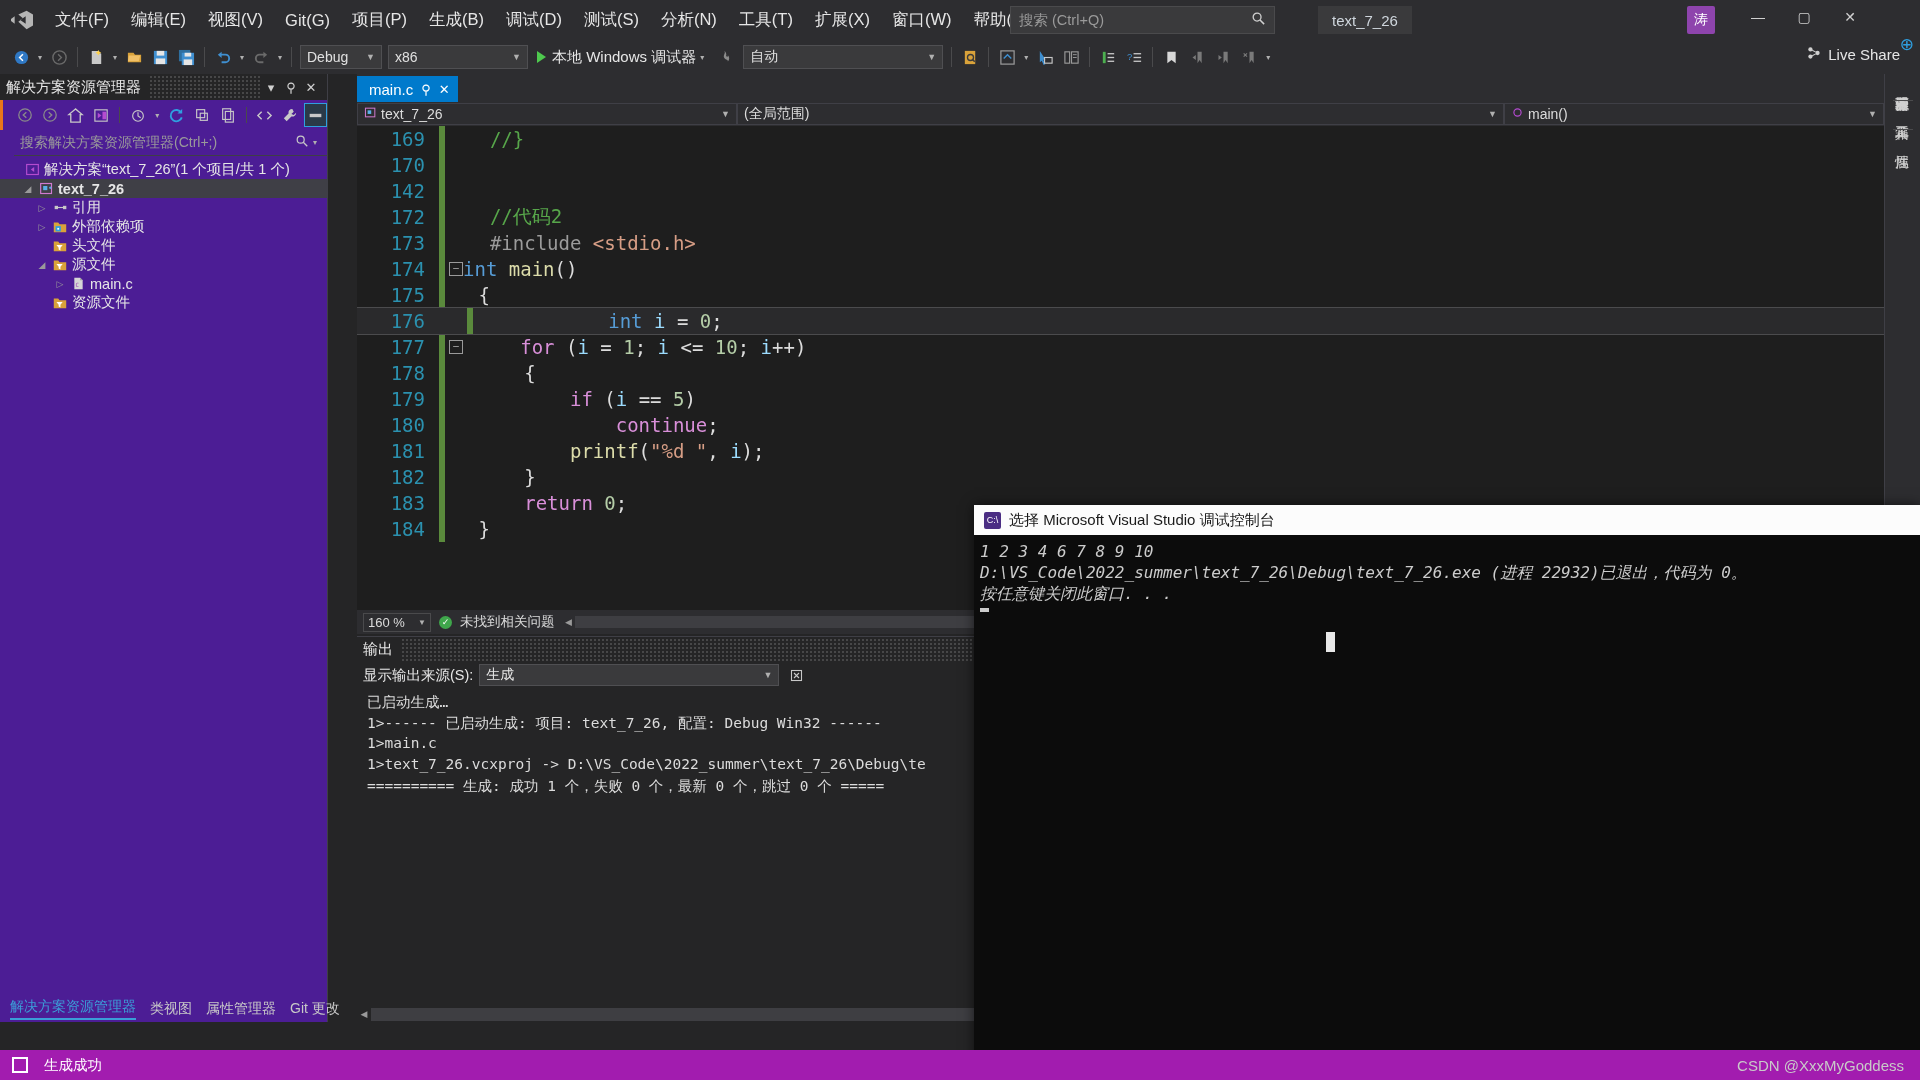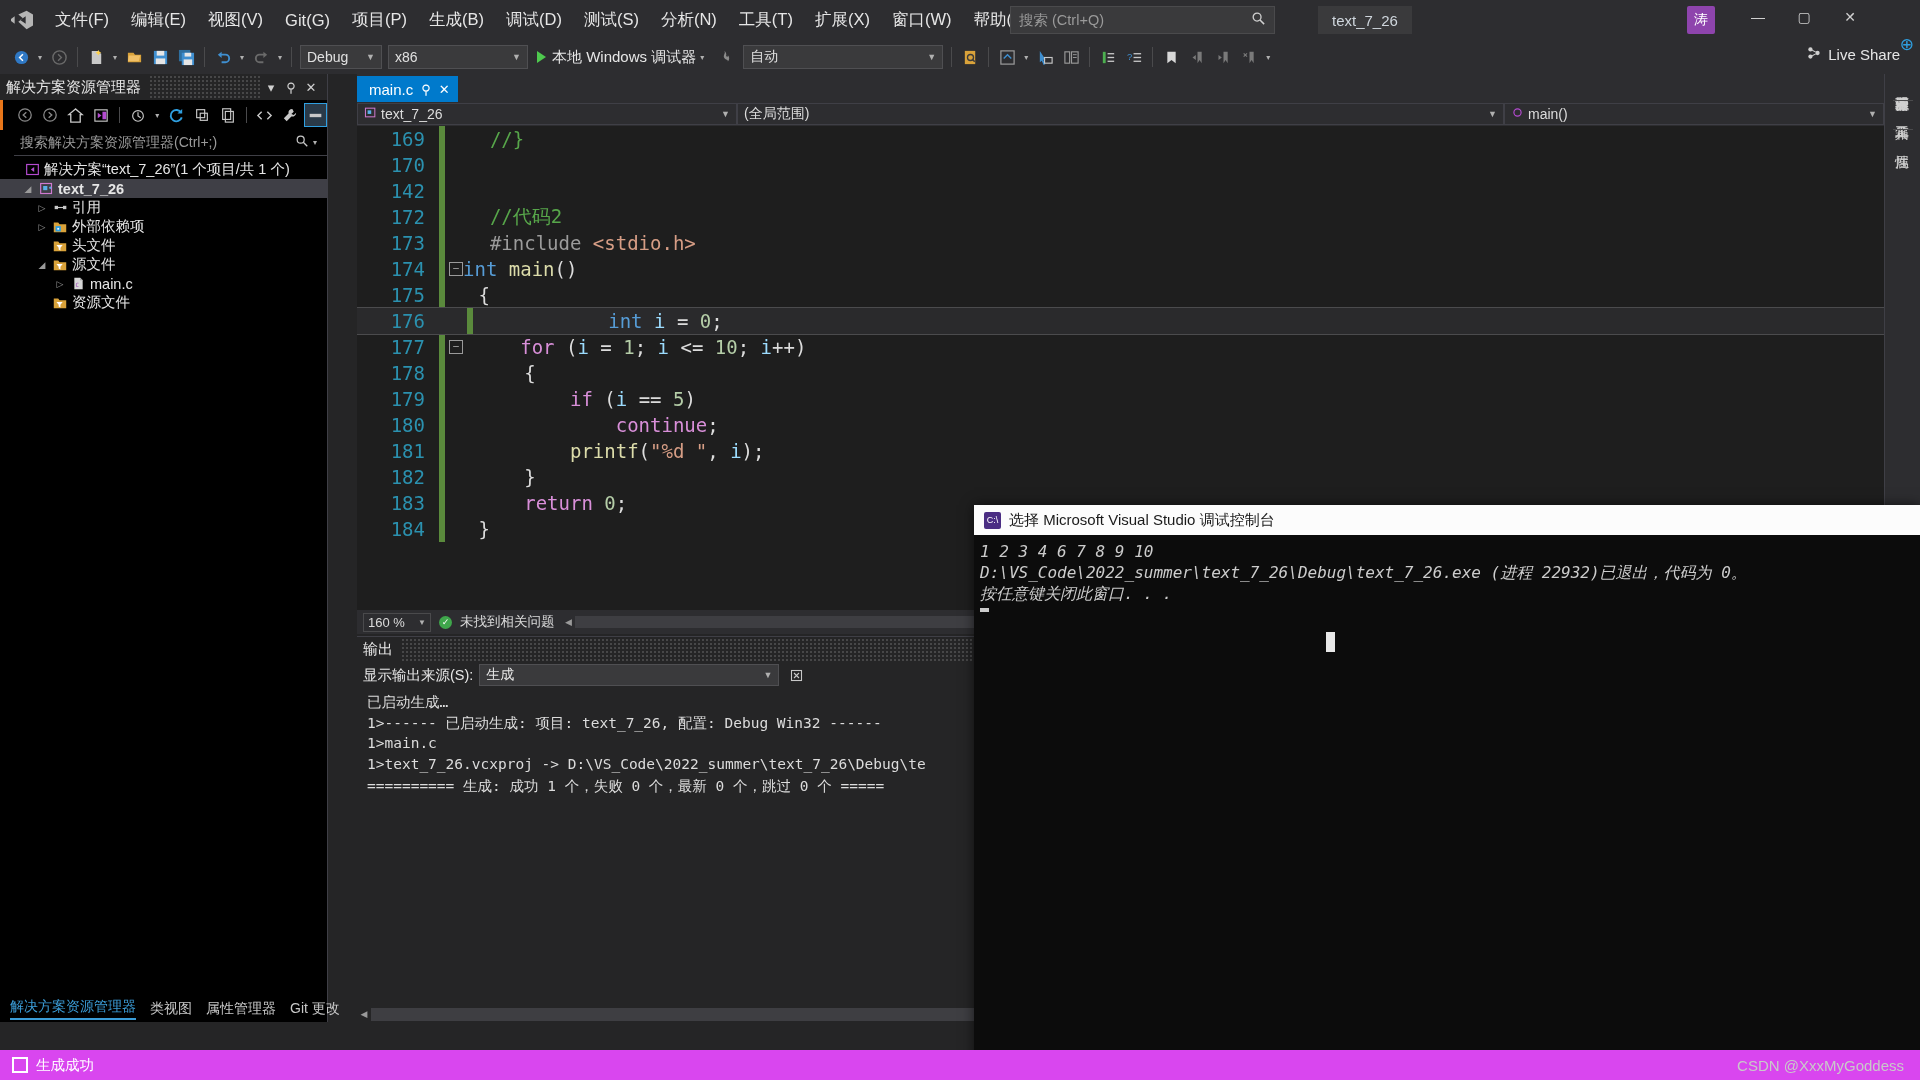--- a/index.html
+++ b/index.html
@@ -69,21 +69,21 @@
     border-top: 6px solid transparent; border-bottom: 6px solid transparent; margin-right: 6px;
   }
   .liveshare {
     position: absolute; right: 20px; top: 5px; color: #e6e6e6; font-size: 15px;
     display: flex; align-items: center; gap: 6px;
   }
 
   
   .sln {
     position: absolute; left: 0; top: 74px; width: 328px; height: 948px;
-    background: #000000; border-right: 1px solid #3f3f46;
+    background: #4c1d95; border-right: 1px solid #3f3f46;
   }
   .sln-hdr {
     height: 26px; display: flex; align-items: center; padding: 0 6px;
     color: #e6e6e6; font-size: 15px; background: #252526;
   }
   .sln-hdr .t { margin-right: 8px; white-space: nowrap; }
   .dots { flex: 1; height: 100%;
     background-image: radial-gradient(#5a5a5a 1px, transparent 1px);
     background-size: 4px 4px; background-position: 0 9px; opacity: .65; }
   .sln-hdr .b { width: 20px; text-align: center; color: #d0d0d0; font-size: 13px; }
@@ -227,22 +227,22 @@
   }
   .con-body { padding: 6px 2px 0 2px; font-family: "DejaVu Sans Mono", monospace;
     font-size: 16px; color: #cccccc; line-height: 21px; }
   .con-line { white-space: pre; padding-left: 4px; font-style: italic; }
   .con-cursor-blk { width: 9px; height: 4px; background: #cccccc; margin-left: 4px; margin-top: 4px; }
   .con-caret { position: absolute; left: 352px; top: 127px; width: 9px; height: 20px; background: #e8e8e8; }
 
   
   .statusbar {
     position: absolute; left: 0; bottom: 0; width: 1920px; height: 30px;
-    background: #d946ef; display: flex; align-items: center; padding-left: 12px;
-    color: #fff; font-size: 14.5px; gap: 8px;
+    background: #a21caf; display: flex; align-items: center; padding-left: 12px;
+    color: #fff; font-size: 14.5px; gap: 16px;
   }
   .sb-ico { width: 16px; height: 16px; border: 2px solid #fff; }
   .watermark {
     position: absolute; right: 16px; bottom: 6px; color: #c9c9c9; font-size: 15px;
   }
 </style>
 </head>
 <body>
 
 <div id="app">

